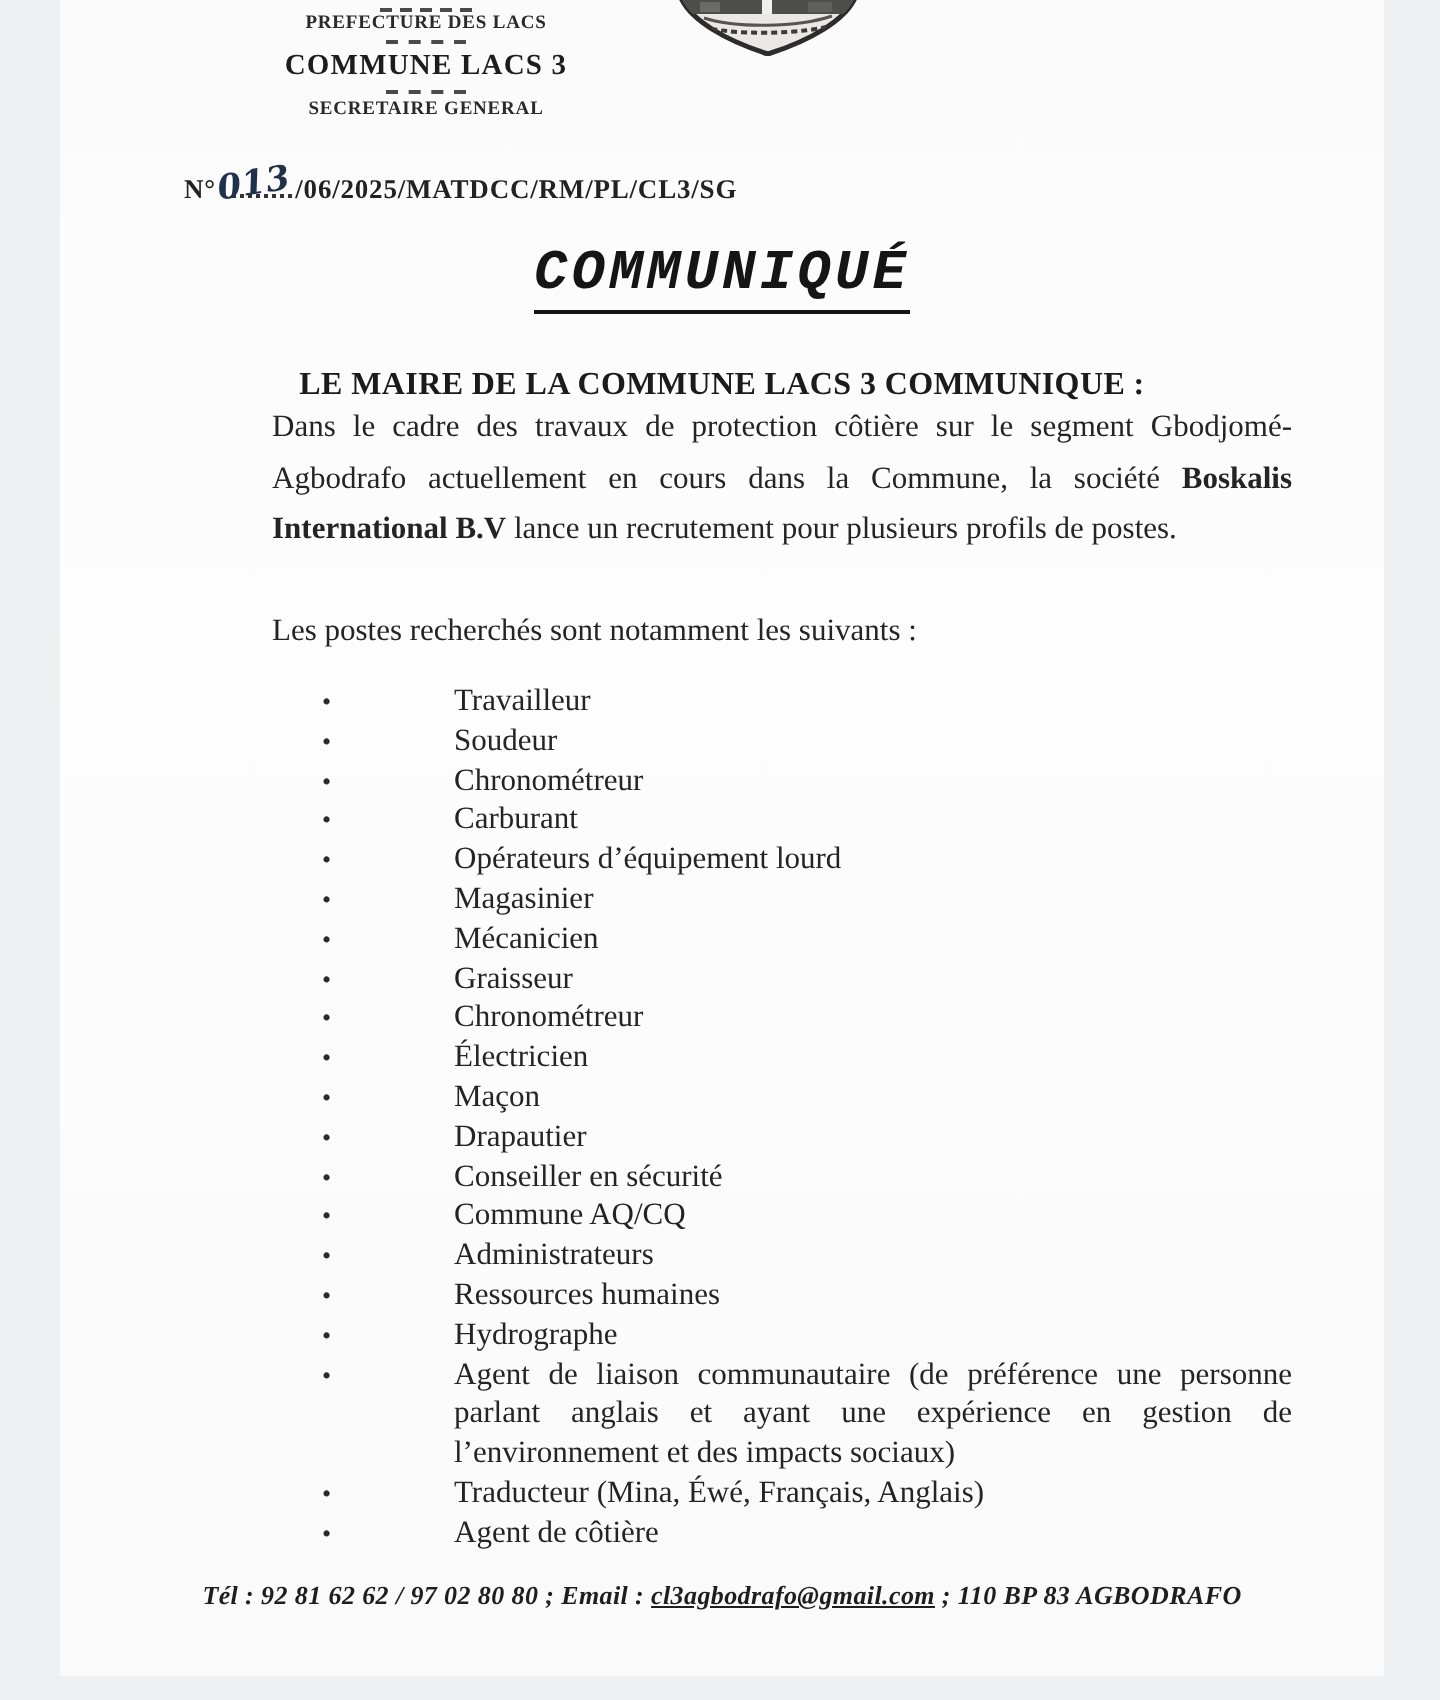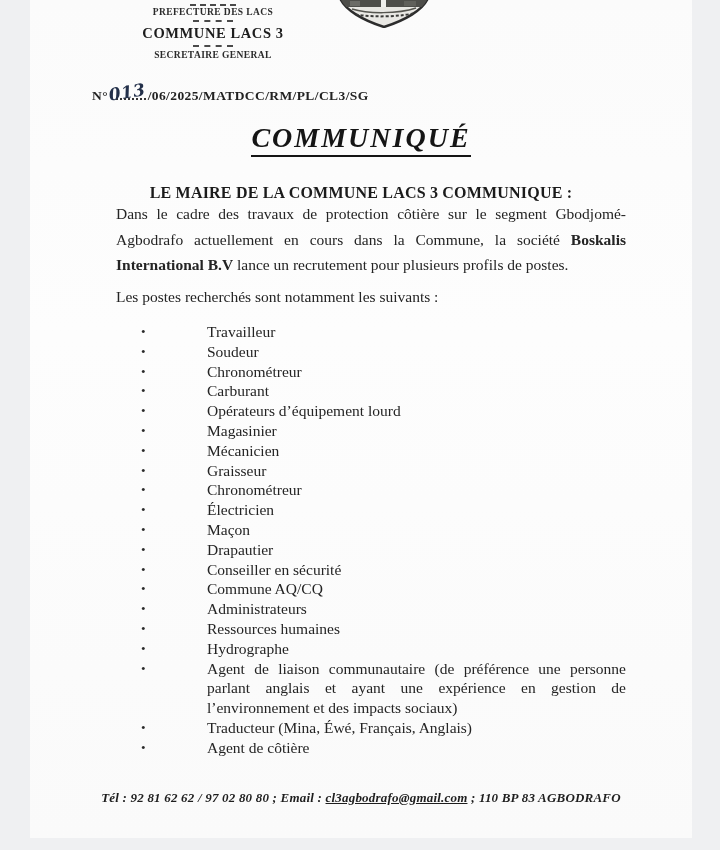--- a/index.html
+++ b/index.html
@@ -39,34 +39,35 @@
   }
   .hand-dots{
     display:inline-block;width:30px;margin-left:-31px;margin-right:2px;
     border-bottom:2px dotted #333;height:12px;vertical-align:baseline;
   }
   
   .title{
     position:absolute;left:0;top:122px;width:100%;text-align:center;
     font-size:28px;font-weight:bold;font-style:italic;letter-spacing:2px;
     color:#151515;
+    font-family:Liberation Mono, monospace;
   }
   .title span{border-bottom:2.5px solid #151515;padding-bottom:2px;}
   .subtitle{
     position:absolute;left:0;top:184px;width:100%;text-align:center;
     font-size:16px;font-weight:bold;letter-spacing:.2px;color:#1b1b1b;
   }
   
   .doc-body{
-    position:absolute;left:86px;top:201px;width:510px;
+    position:absolute;left:106px;top:201px;width:510px;
     font-size:15.5px;line-height:25.5px;color:#242424;
   }
   .para{text-align:justify;}
   .para b{font-weight:bold;}
-  .list-intro{margin-top:6px;}
+  .list-intro{margin-top:25px;}
   .positions{margin-top:13px;}
   .pos-item{display:flex;line-height:19.8px;}
   .pos-bullet{width:18px;margin-left:25px;font-size:13px;flex:0 0 auto;color:#2a2a2a;}
   .pos-text{flex:1;text-align:justify;margin-left:48px;}
   
   .docfooter{
     position:absolute;left:0;top:790px;width:100%;text-align:center;
     font-size:13px;font-weight:bold;font-style:italic;color:#1e1e1e;
     letter-spacing:.2px;
   }

